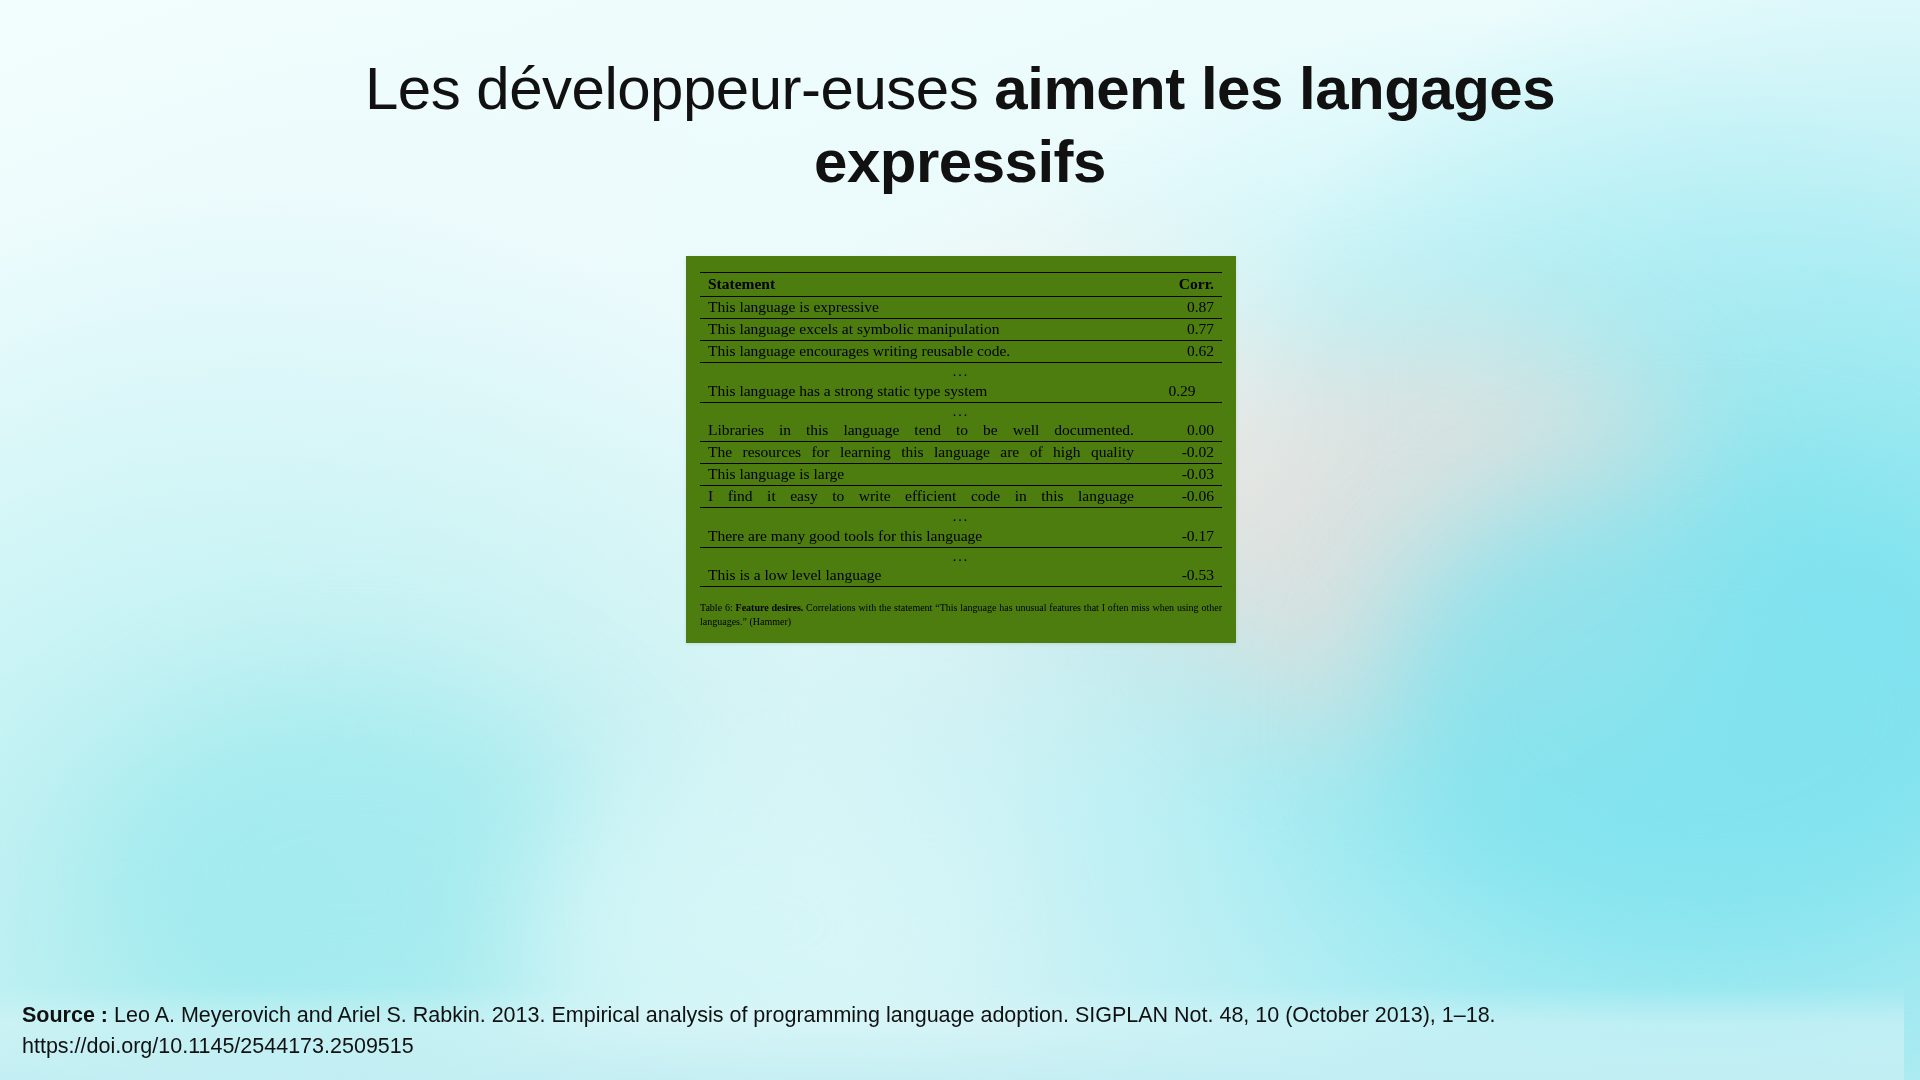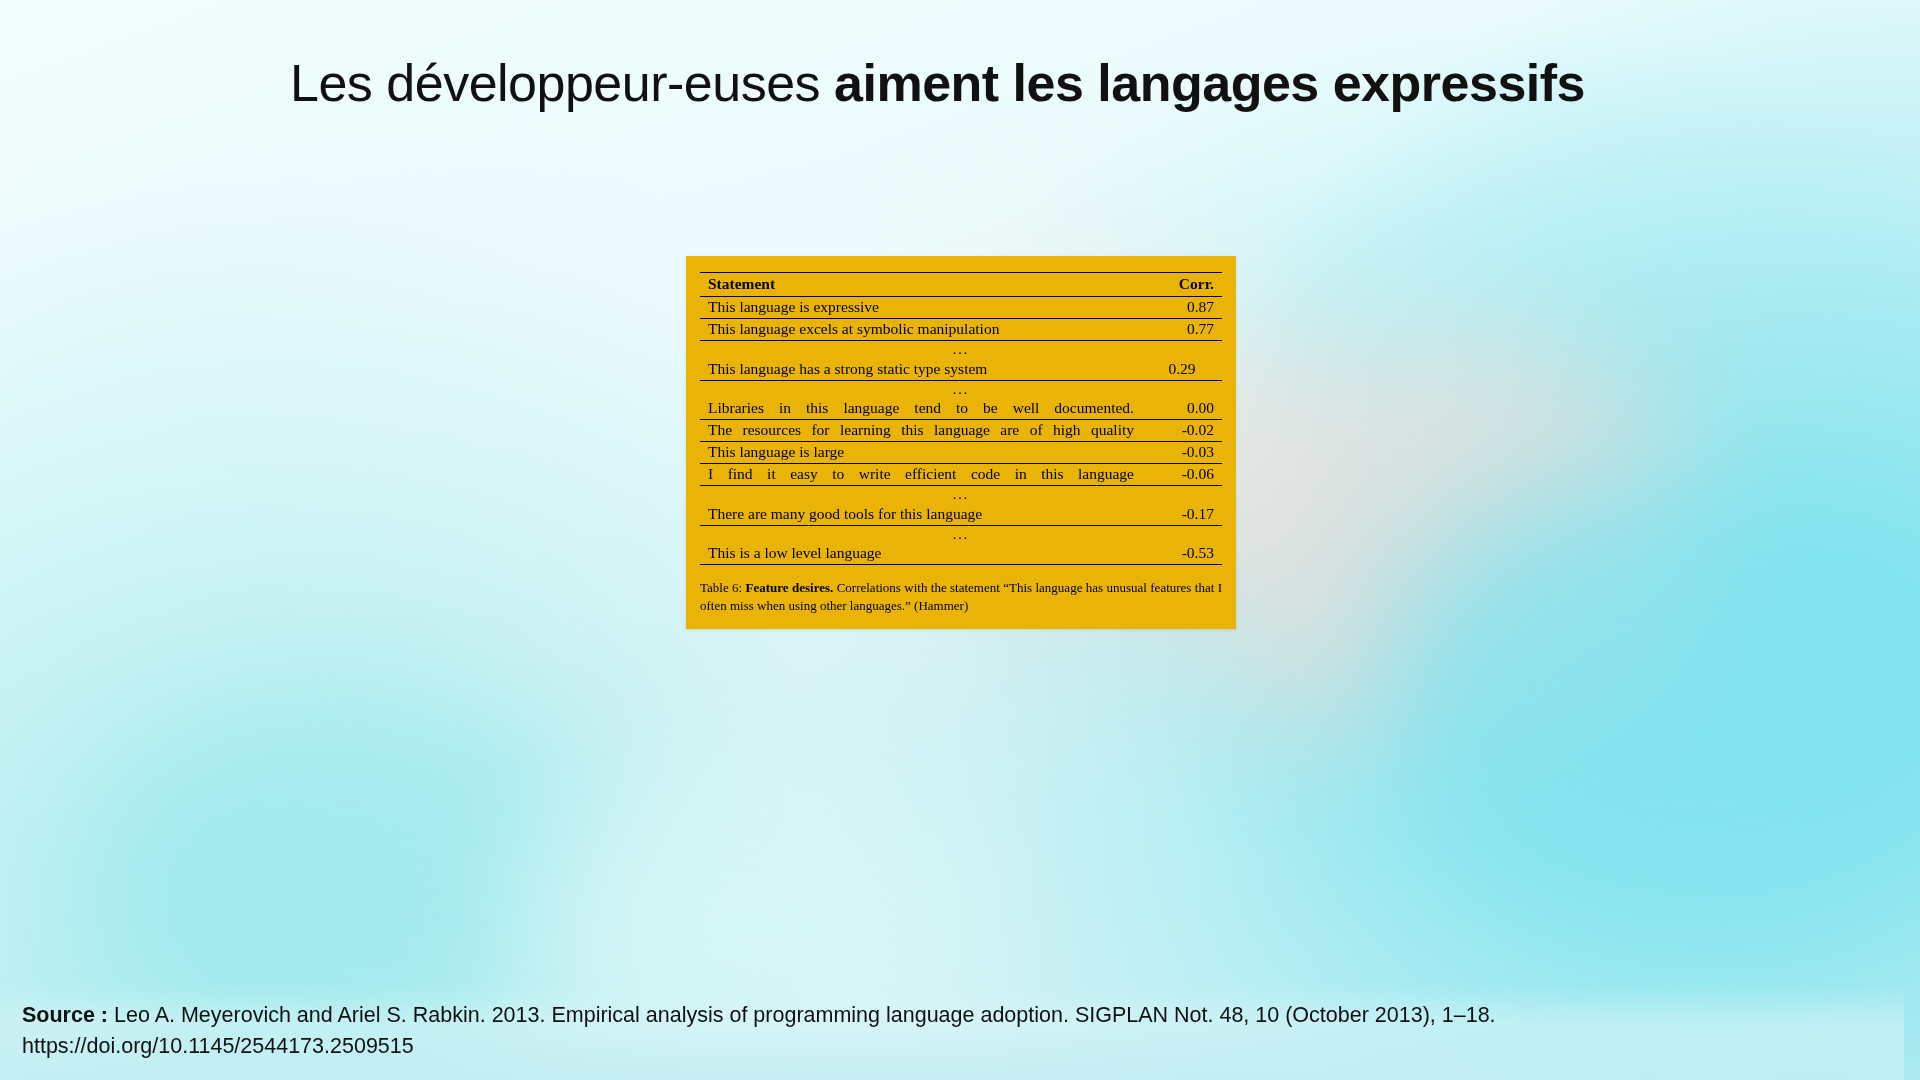--- a/index.html
+++ b/index.html
@@ -40,35 +40,36 @@
   .blob-c { width: 520px; height: 360px; left: 90px;  top: 690px; background: rgba(156, 234, 238, 0.7); }
   .blob-d { width: 460px; height: 330px; left: 520px; top: 760px; background: rgba(214, 246, 248, 0.8); }
   .blob-e { width: 420px; height: 300px; left: 880px; top: 250px; background: rgba(255, 236, 228, 0.45); }
 
   
   .slide-title {
     position: absolute;
     left: 290px;
     top: 52px;
     width: 1340px;
-    font-size: 52px;
+    text-align: center;
+    font-size: 60px;
     line-height: 1.22;
     color: #111111;
     letter-spacing: -0.5px;
     font-weight: 400;
   }
   .slide-title .strong { font-weight: 700; }
 
   
   .figure-card {
     position: absolute;
     left: 686px;
     top: 256px;
     width: 550px;
-    background: #eab308;
+    background: #4d7c0f;
     padding: 16px 14px 14px 14px;
     box-sizing: border-box;
     box-shadow: 0 1px 3px rgba(0,0,0,0.10);
   }
   .paper-table {
     width: 100%;
     border-collapse: collapse;
     font-family: "Liberation Serif", serif;
     font-size: 15.5px;
     color: #000;
@@ -96,21 +97,21 @@
     padding: 0;
     font-size: 14px;
     line-height: 1.25;
     letter-spacing: 2px;
     color: #000;
   }
   .bottom-rule td { border-bottom: 1.6px solid #000; }
 
   .caption {
     font-family: "Liberation Serif", serif;
-    font-size: 13px;
+    font-size: 10px;
     line-height: 1.38;
     color: #000;
     margin-top: 14px;
     text-align: justify;
   }
   .caption b { font-weight: 700; }
 
   
   .source-bar {
     position: absolute;
@@ -153,20 +154,24 @@
     </thead>
     <tbody>
         <tr class="rule-row">
           <td class="stmt">This language is expressive</td>
           <td class="corr">0.87</td>
         </tr>
         <tr class="rule-row">
           <td class="stmt">This language excels at symbolic manipulation</td>
           <td class="corr">0.77</td>
         </tr>
+        <tr class="rule-row">
+          <td class="stmt">This language encourages writing reusable code.</td>
+          <td class="corr">0.62</td>
+        </tr>
         <tr class="ellipsis-row">
           <td colspan="2">...</td>
         </tr>
         <tr class="rule-row" style="border-bottom: none; margin-left: 32px;">
           <td class="stmt" style="border-bottom: 1px solid rgb(0, 0, 0);">This language has a strong static type system</td>
           <td class="corr" style="border-bottom: 1px solid rgb(0, 0, 0); text-align: center;">0.29</td>
         </tr>
         <tr class="ellipsis-row">
           <td colspan="2">...</td>
         </tr>

